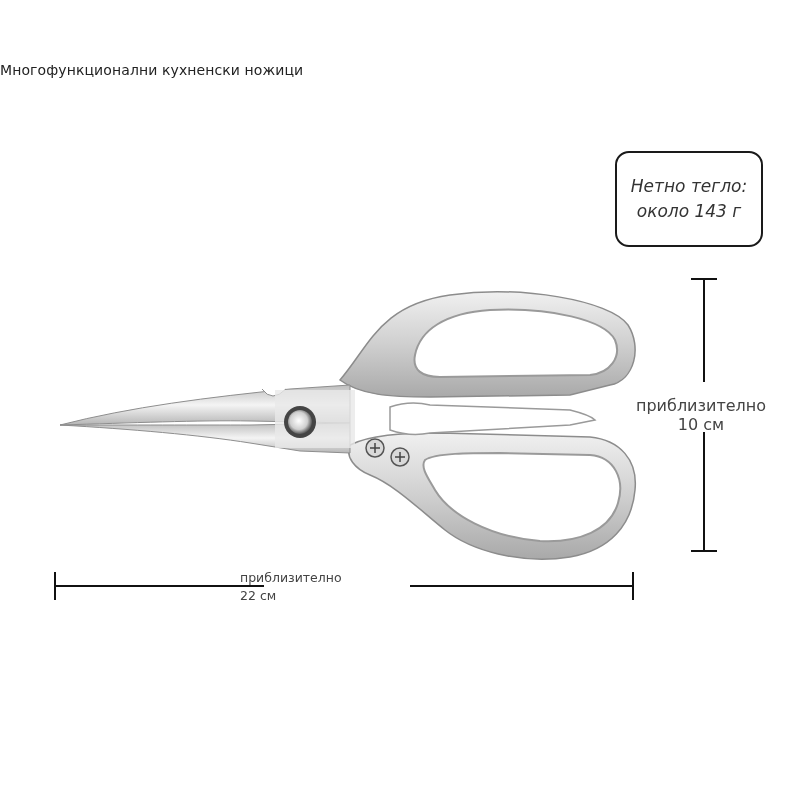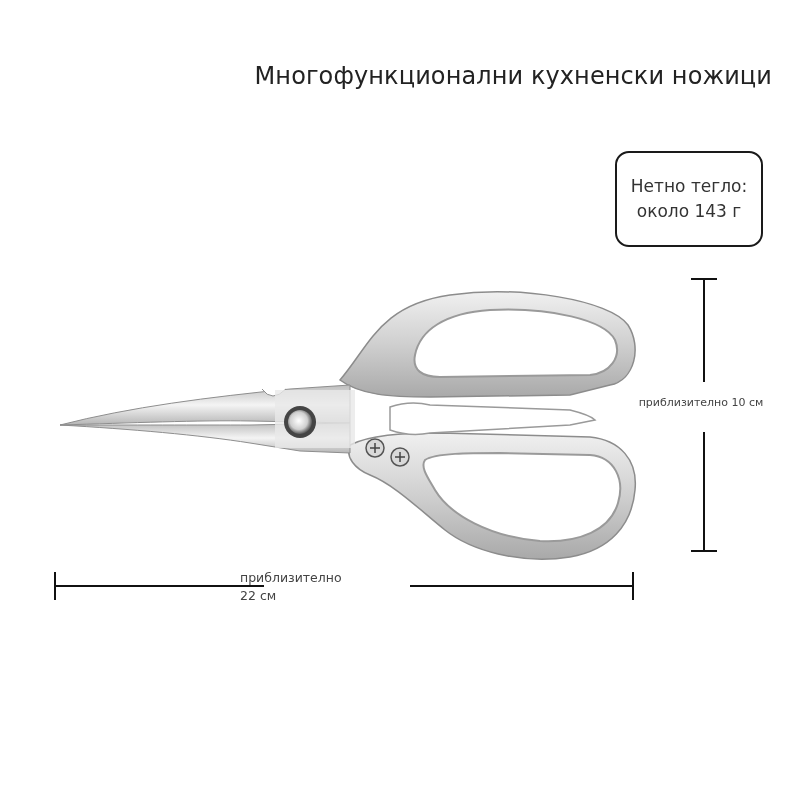--- a/index.html
+++ b/index.html
@@ -1,27 +1,27 @@
 <!DOCTYPE html>
 <html><head>
   <meta charset="utf-8">
   <style>
     html, body { margin: 0; padding: 0; background: #ffffff; }
     body { width: 800px; height: 800px; position: relative; overflow: hidden;
            font-family: "DejaVu Sans", sans-serif; color: #222; }
-    .title { position: absolute; left: 0; width: 772px; top: 62px; text-align: right;
-             font-size: 24px; color: #222; letter-spacing: 0.1px; }
+    .title { position: absolute; left: 0; width: 772px; top: 62px; text-align: left;
+             font-size: 14px; color: #222; letter-spacing: 0.1px; }
     .weight-box { position: absolute; left: 615px; top: 151px; width: 148px; height: 96px;
                   border: 2px solid #1a1a1a; border-radius: 14px; box-sizing: border-box;
                   display: flex; flex-direction: column; align-items: center; justify-content: center;
-                  font-size: 17px; line-height: 25px; color: #333; }
+                  font-size: 17px; line-height: 25px; color: #333; font-style: italic; }
     .vline { position: absolute; background: #111; }
     .hline { position: absolute; background: #111; }
     .dim-label-v { position: absolute; left: 636px; top: 396px; width: 130px; text-align: center;
-                   font-size: 11px; color: #444; background: #fff; }
+                   font-size: 16px; color: #444; background: #fff; }
     .dim-label-h { position: absolute; left: 240px; top: 569px; width: 180px; 
                    font-size: 12.5px; line-height: 18px; color: #444; }
     .scissors { position: absolute; left: 50px; top: 285px; }
   </style>
 </head>
 <body>
 
 <div class="title">Многофункционални кухненски ножици</div>
 
 <div class="weight-box">

